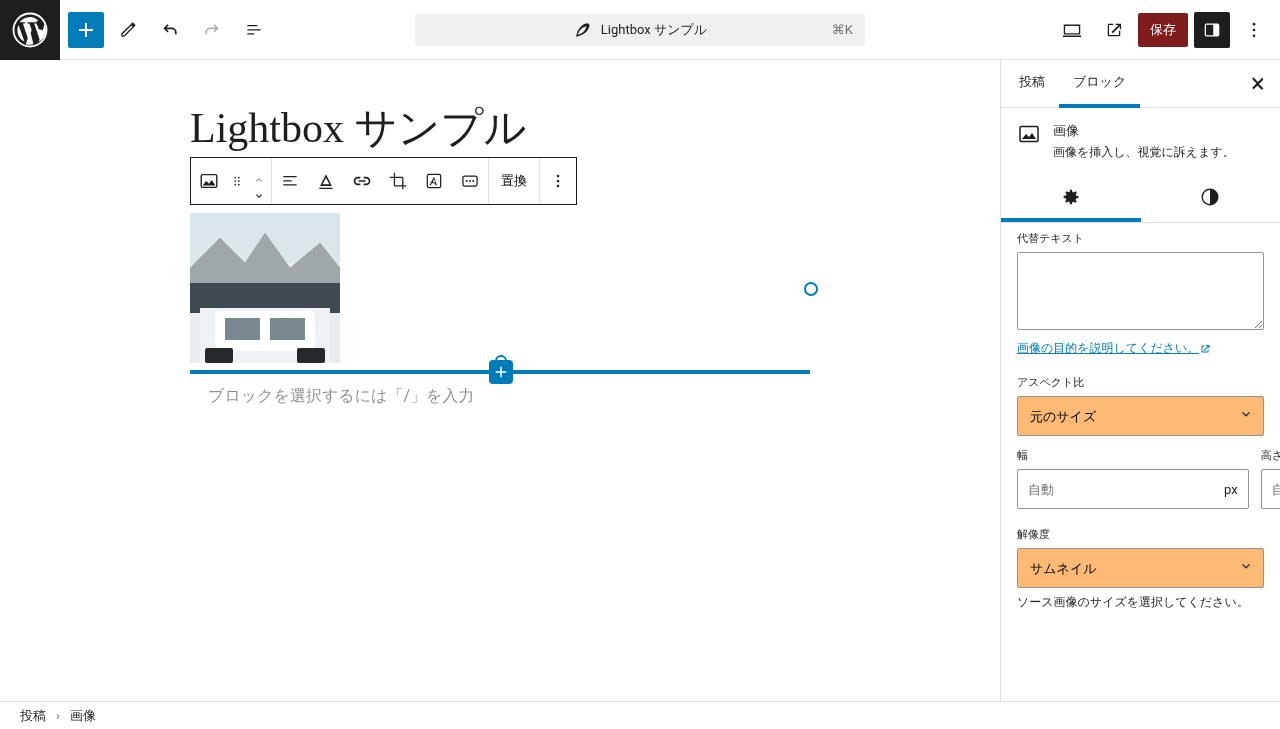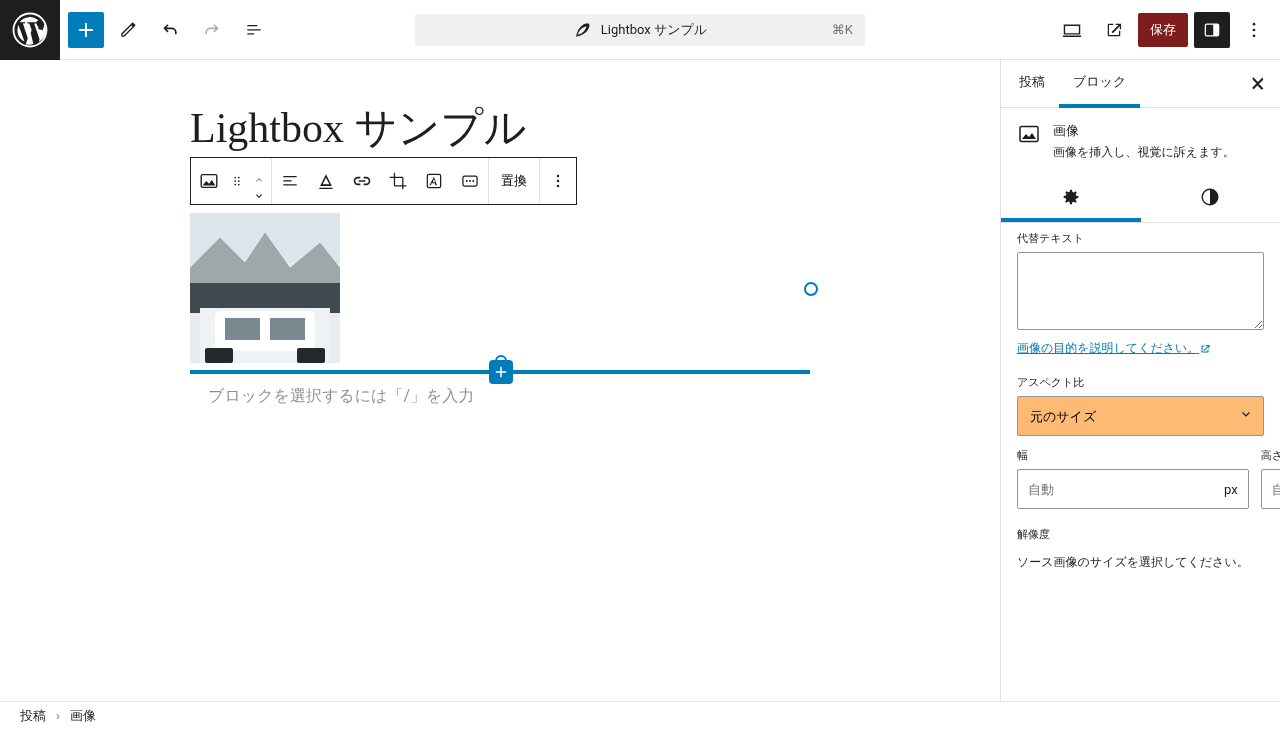--- a/index.html
+++ b/index.html
@@ -338,20 +338,26 @@
         <div class="dim-col">
           <div class="field-label-sm">高さ</div>
           <div class="dim-input-wrap">
             <input type="text" placeholder="自動" style="">
 
           </div>
         </div>
       </div>
 
       <div class="field-label" style="margin-top:18px">解像度</div>
+      <div class="wp-select-wrap">
+        <select><option>サムネイル</option></select>
+        <span class="chev"><svg width="16" height="16" viewBox="0 0 24 24">
+              <path fill="#1e1e1e" d="M12 15.5l-6-6 1.4-1.4L12 12.7l4.6-4.6L18 9.5z"></path>
+            </svg></span>
+      </div>
       <div class="help-text" style="margin-top:6px">ソース画像のサイズを選択してください。</div>
     </div>
   </div>
 </div>
 
 <div class="bottom-breadcrumb">
   <span>投稿</span>
   <span class="bc-sep">›</span>
   <span>画像</span>
 </div>

